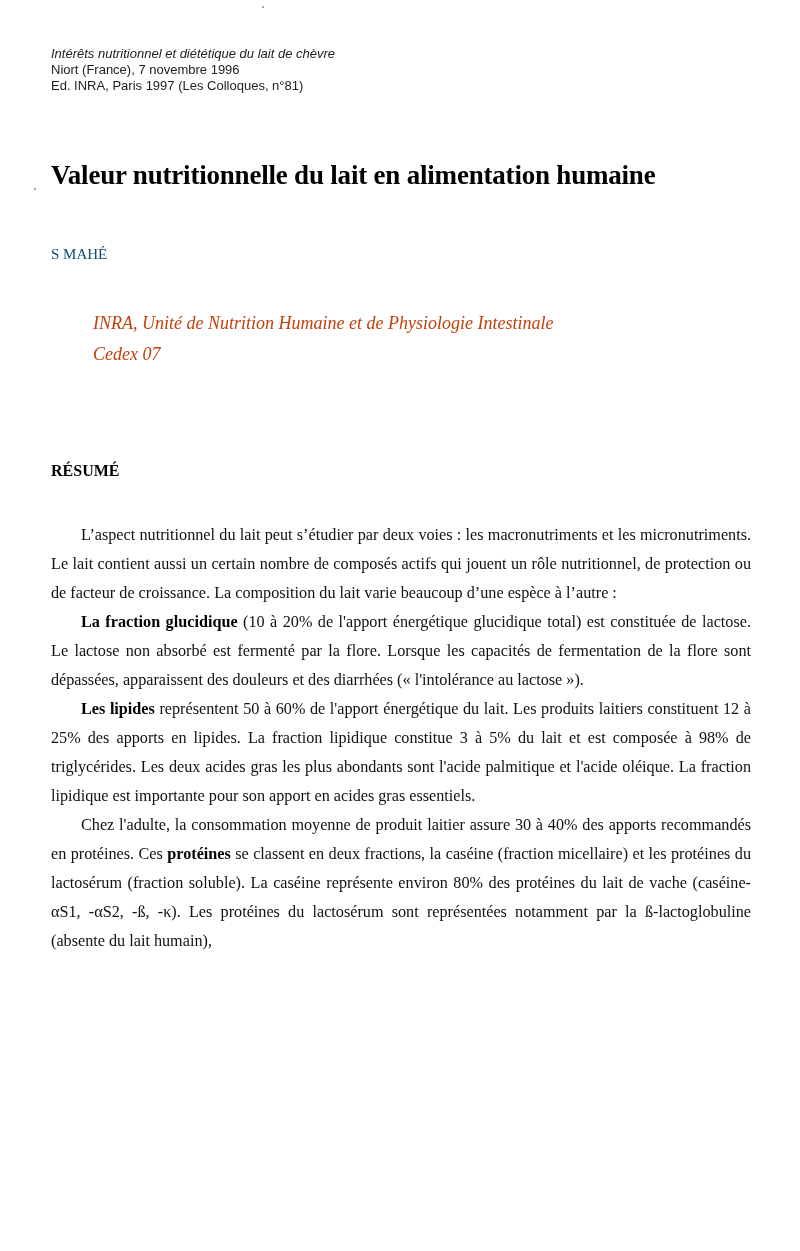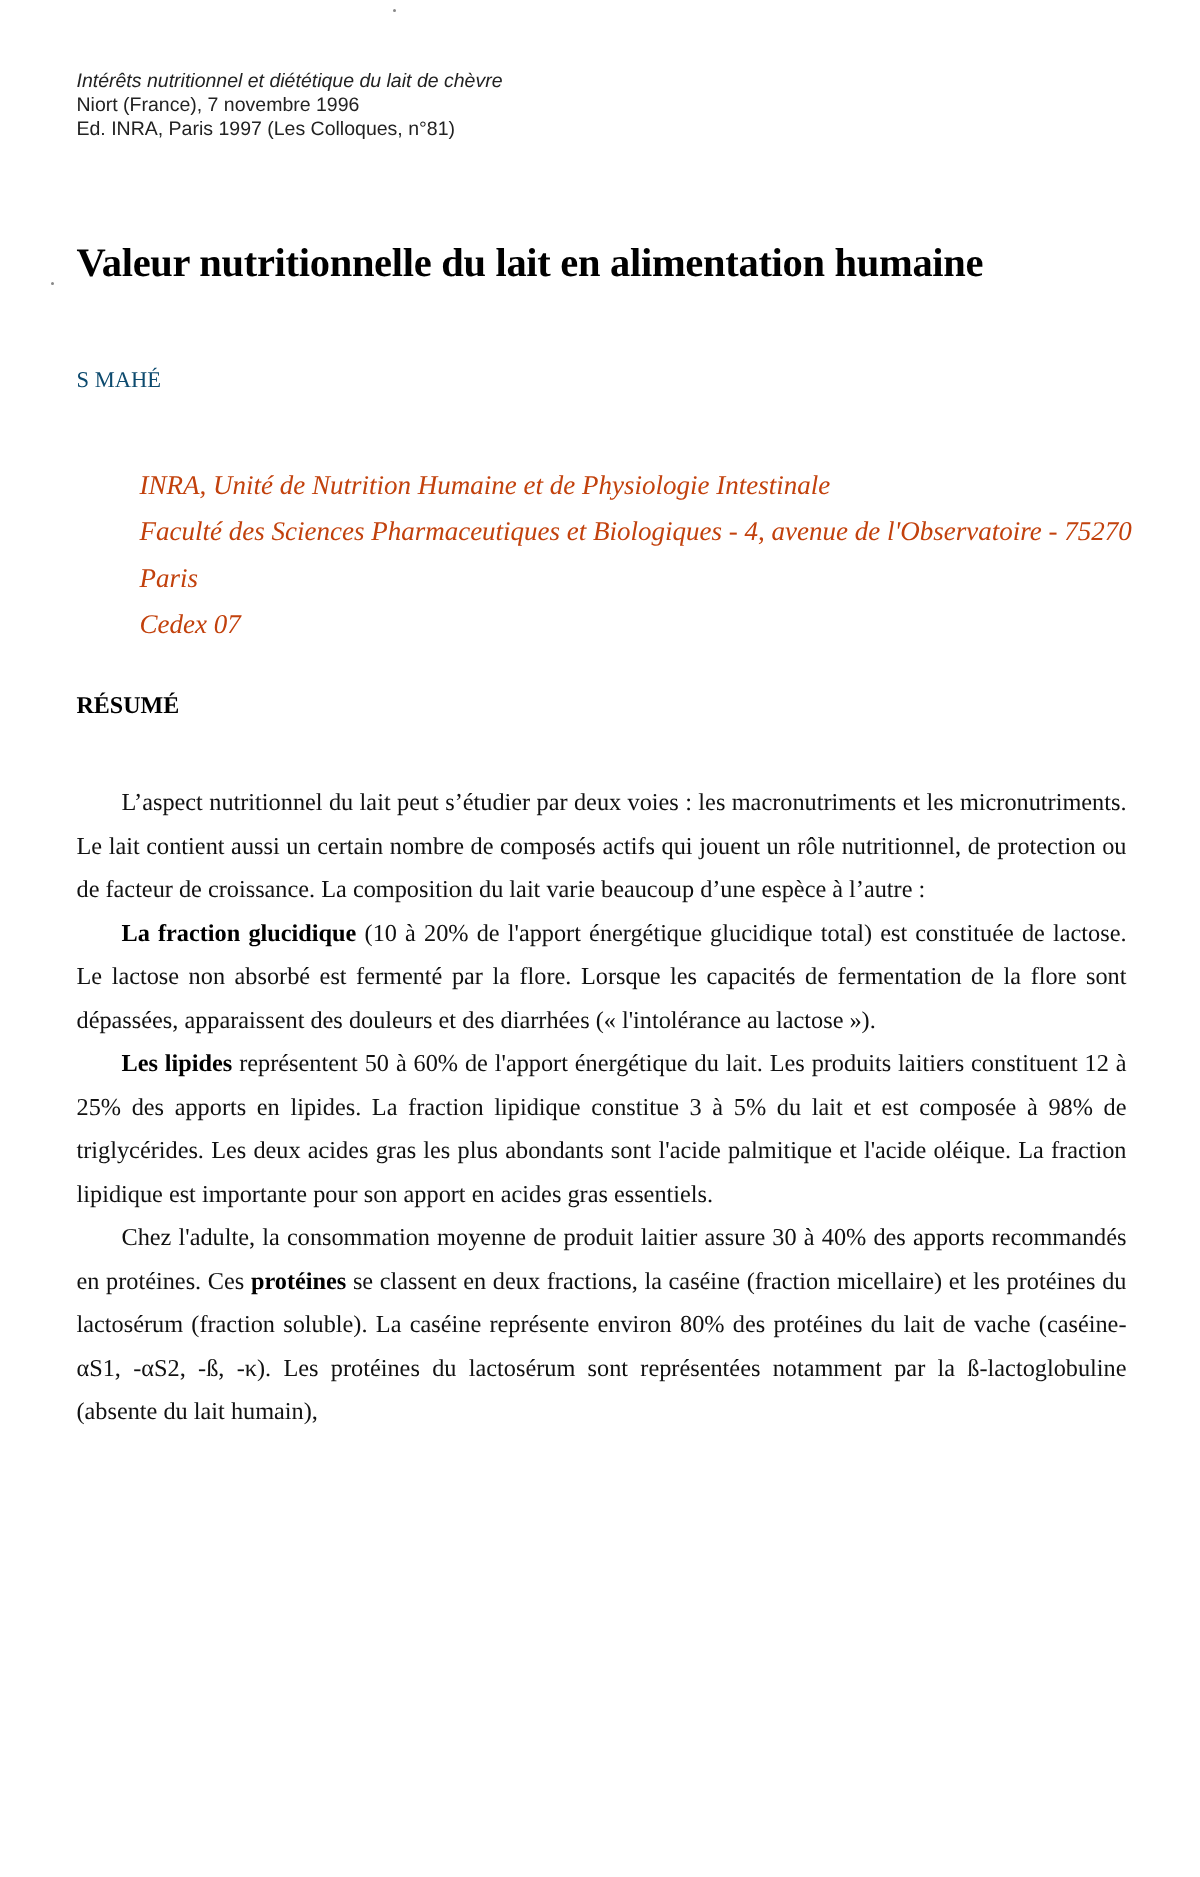--- a/index.html
+++ b/index.html
@@ -23,21 +23,20 @@
   <div>Niort (France), 7 novembre 1996</div>
   <div>Ed. INRA, Paris 1997 (Les Colloques, n°81)</div>
 </div>
 
 <div class="title">Valeur nutritionnelle du lait en alimentation humaine</div>
 
 <div class="author">S MAHÉ</div>
 
 <div class="affil">
   <div>INRA, Unité de Nutrition Humaine et de Physiologie Intestinale</div>
-  <div>Faculté des Sciences Pharmaceutiques et Biologiques - 4, avenue de l'Observatoire - 75270 Paris</div>
   <div>Cedex 07</div>
 </div>
 
 <div class="resume-head">RÉSUMÉ</div>
 
 <div class="body">
   <p><span>L’aspect nutritionnel du lait peut s’étudier par deux voies : les macronutriments et les micronutriments. Le lait contient aussi un certain nombre de composés actifs qui jouent un rôle nutritionnel, de protection ou de facteur de croissance. La composition du lait varie beaucoup d’une espèce à l’autre :</span></p>
   <p><b>La fraction glucidique</b><span> (10 à 20% de l'apport énergétique glucidique total) est constituée de lactose. Le lactose non absorbé est fermenté par la flore. Lorsque les capacités de fermentation de la flore sont dépassées, apparaissent des douleurs et des diarrhées (« l'intolérance au lactose »).</span></p>
   <p><b>Les lipides</b><span> représentent 50 à 60% de l'apport énergétique du lait. Les produits laitiers constituent 12 à 25% des apports en lipides. La fraction lipidique constitue 3 à 5% du lait et est composée à 98% de triglycérides. Les deux acides gras les plus abondants sont l'acide palmitique et l'acide oléique. La fraction lipidique est importante pour son apport en acides gras essentiels.</span></p>
   <p><span>Chez l'adulte, la consommation moyenne de produit laitier assure 30 à 40% des apports recommandés en protéines. Ces </span><b>protéines</b><span> se classent en deux fractions, la caséine (fraction micellaire) et les protéines du lactosérum (fraction soluble). La caséine représente environ 80% des protéines du lait de vache (caséine-αS1, -αS2, -ß, -κ). Les protéines du lactosérum sont représentées notamment par la ß-lactoglobuline (absente du lait humain),</span></p>

